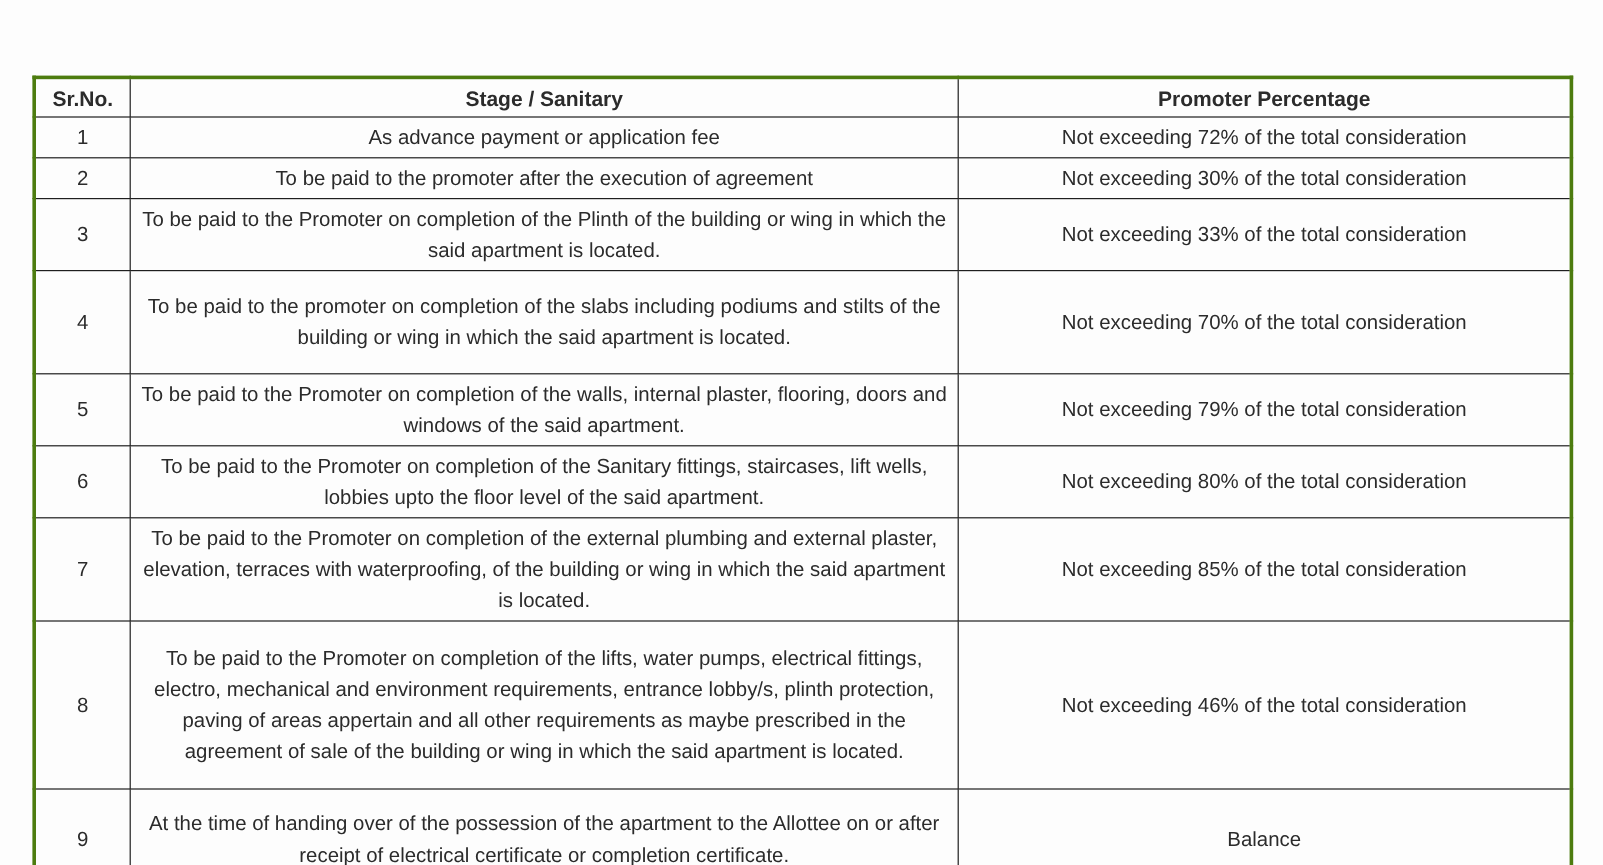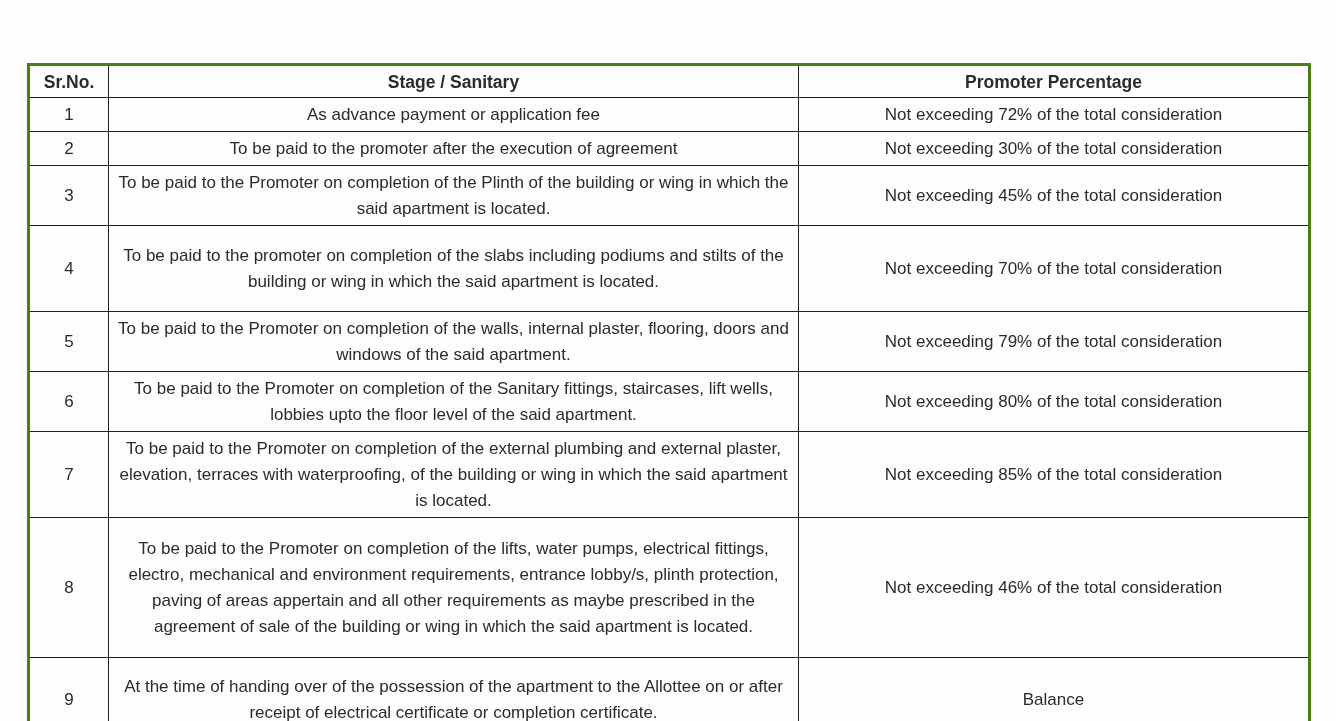--- a/index.html
+++ b/index.html
@@ -77,21 +77,21 @@
         <td class="payment-cell">Not exceeding 72% of the total consideration</td>
       </tr>
       <tr class="h34">
         <td class="sr-cell">2</td>
         <td class="stage-cell">To be paid to the promoter after the execution of agreement</td>
         <td class="payment-cell">Not exceeding 30% of the total consideration</td>
       </tr>
       <tr class="h60">
         <td class="sr-cell">3</td>
         <td class="stage-cell">To be paid to the Promoter on completion of the Plinth of the building or wing in which the said apartment is located.</td>
-        <td class="payment-cell">Not exceeding 45% of the total consideration</td>
+        <td class="payment-cell">Not exceeding 33% of the total consideration</td>
       </tr>
       <tr class="h86">
         <td class="sr-cell">4</td>
         <td class="stage-cell">To be paid to the promoter on completion of the slabs including podiums and stilts of the building or wing in which the said apartment is located.</td>
         <td class="payment-cell">Not exceeding 70% of the total consideration</td>
       </tr>
       <tr class="h60">
         <td class="sr-cell">5</td>
         <td class="stage-cell">To be paid to the Promoter on completion of the walls, internal plaster, flooring, doors and windows of the said apartment.</td>
         <td class="payment-cell">Not exceeding 79% of the total consideration</td>

